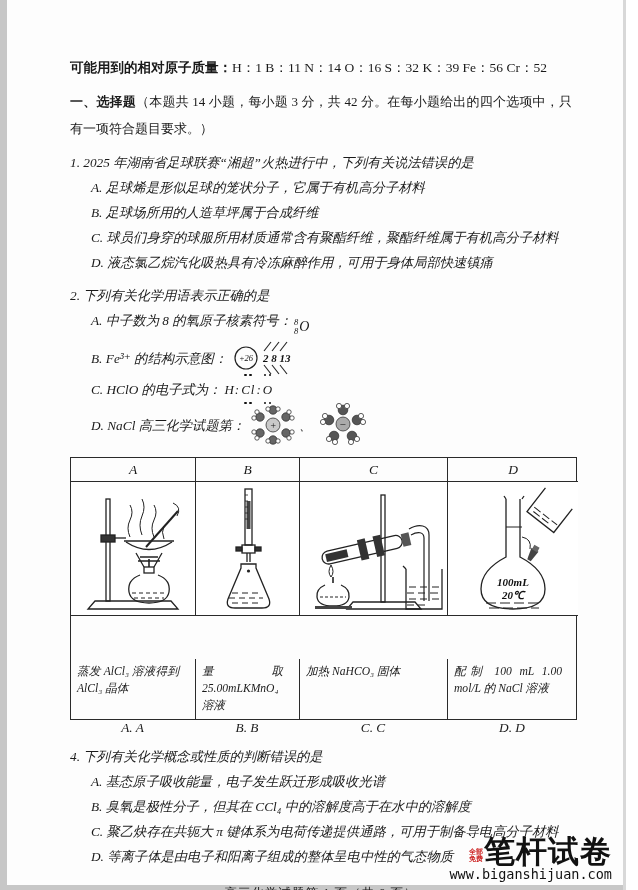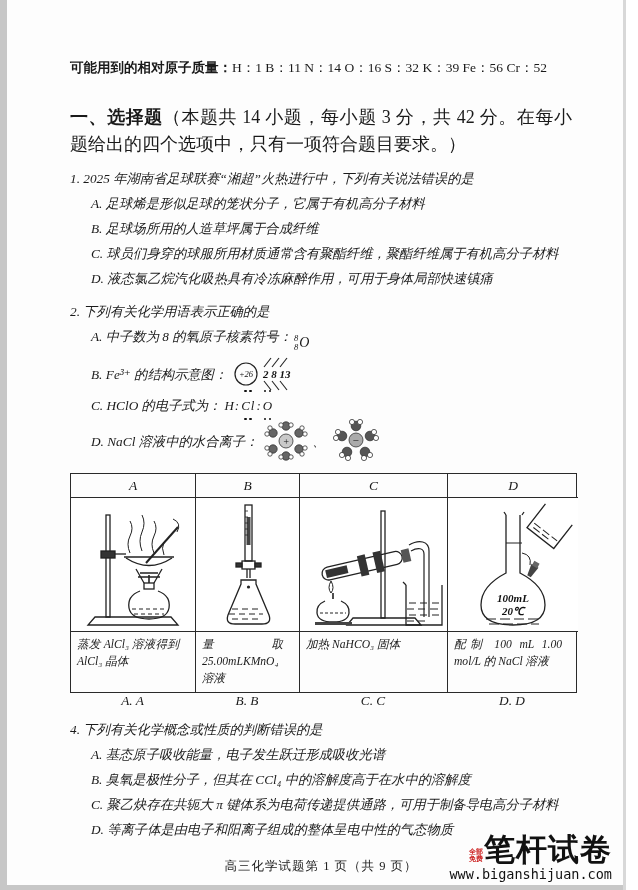--- a/index.html
+++ b/index.html
@@ -7,21 +7,21 @@
   body { font-family:"Liberation Serif","DejaVu Serif",serif; background:#ffffff; color:#1a1a1a; }
   .page { position:relative; width:626px; height:890px; background:#fdfdfd; overflow:hidden; }
   .edge-left { position:absolute; left:0; top:0; width:7px; height:100%; background:#c7c7c7; }
   .edge-bottom { position:absolute; left:0; bottom:0; width:100%; height:5px; background:#c7c7c7; }
   .edge-right { position:absolute; right:0; top:0; width:3px; height:100%; background:#d8d8d8; }
 
   .content { position:absolute; left:70px; top:58px; width:502px; }
 
   .masses { font-size:13.5px; line-height:20px; }
   .masses b { font-weight:bold; }
-  .section { font-size:18px; line-height:27px; margin-top:26px; text-align:justify; }
+  .section { font-size:13px; line-height:27px; margin-top:10px; text-align:justify; }
   .section b { font-weight:bold; }
 
   .q { margin-top:9px;font-style:italic; }
   .stem { font-size:13.3px; line-height:24px; }
   .opt { font-size:13.3px; line-height:25px; padding-left:21px; }
   .opt.tall { display:flex; align-items:center; min-height:34px; }
 
   
   .nuclide { display:inline-flex; align-items:center; margin-left:2px; }
   .nstack { display:inline-flex; flex-direction:column; font-size:8.5px; line-height:8.5px; align-items:flex-end; margin-right:1px; }
@@ -36,30 +36,30 @@
 
   svg { display:block; }
   .diag { margin-left:4px; }
 
   
   .t3 { margin-top:5px; width:507px; border:1.4px solid #2a2a2a; display:grid; grid-template-columns:125px 104px 148px 130px; }
   .t3 .cell { border-right:1px solid #2a2a2a; border-bottom:1px solid #2a2a2a; }
   .t3 .cell:nth-child(4n) { border-right:none; }
   .t3 .hed { text-align:center; font-size:13.5px; line-height:24px; height:24px; }
   .t3 .img { height:134px; display:flex; align-items:center; justify-content:center; background:#fff; }
-  .t3 .cap { font-size:11.6px; line-height:17px; padding:4px 16px 5px 6px; border-bottom:none; text-align:justify; }
+  .t3 .cap { font-size:11.6px; line-height:17px; padding:4px 16px 5px 6px; border-bottom:none; text-align:justify;margin-top:43px; }
   .ansline { width:507px; display:grid; grid-template-columns:125px 104px 148px 130px; }
   .ansline span { text-align:center; font-size:13.3px; }
 
   .footer { text-align:center; font-size:12.5px; margin-top:16px; letter-spacing:1px; }
 
   .watermark { position:absolute; right:14px; bottom:8px; text-align:right; }
   .wm-row { display:flex; align-items:flex-end; justify-content:flex-end; }
   .wm-tag { color:#cc2020; font-size:7px; font-weight:bold; line-height:7px; margin-right:1px; margin-bottom:4px; width:16px; word-break:break-all; }
-  .wm-brand { font-size:31px; font-weight:bold; line-height:30px; font-family:Liberation Mono, monospace; letter-spacing:1px; color:#111; }
+  .wm-brand { font-size:31px; font-weight:bold; line-height:30px; font-family:Liberation Serif, serif; letter-spacing:1px; color:#111; }
   .wm-url { font-family:"DejaVu Sans Mono",monospace; font-size:13.5px; line-height:15px; color:#111; }
 </style>
 </head>
 <body>
 
 <div class="page">
   <div class="edge-left"></div>
   <div class="edge-bottom"></div>
   <div class="edge-right"></div>
 
@@ -109,21 +109,21 @@
         <span>C. HClO 的电子式为：</span><span class="eformula">
             <span>H</span>
             <span>:</span>
             <span class="ed">Cl</span>
             <span>:</span>
             <span class="ed">O</span>
           </span>
       </p>
 
       <p class="opt tall">
-        <span>D. NaCl 溶液中的水合离子：</span>
+        <span>D. NaCl 高三化学试题第：</span>
         <svg class="diag" width="48" height="46" viewBox="0 0 48 46">
           <g stroke="#333" stroke-width="0.8">
             <g transform="translate(24,8)">
                 <circle r="4.2" fill="#666"></circle>
                 <circle cx="-5" cy="-1" r="2.2" fill="#fff"></circle>
                 <circle cx="5" cy="-1" r="2.2" fill="#fff"></circle>
               </g>
             <g transform="translate(37,15)">
                 <circle r="4.2" fill="#666"></circle>
                 <circle cx="3" cy="-5" r="2.2" fill="#fff"></circle>

